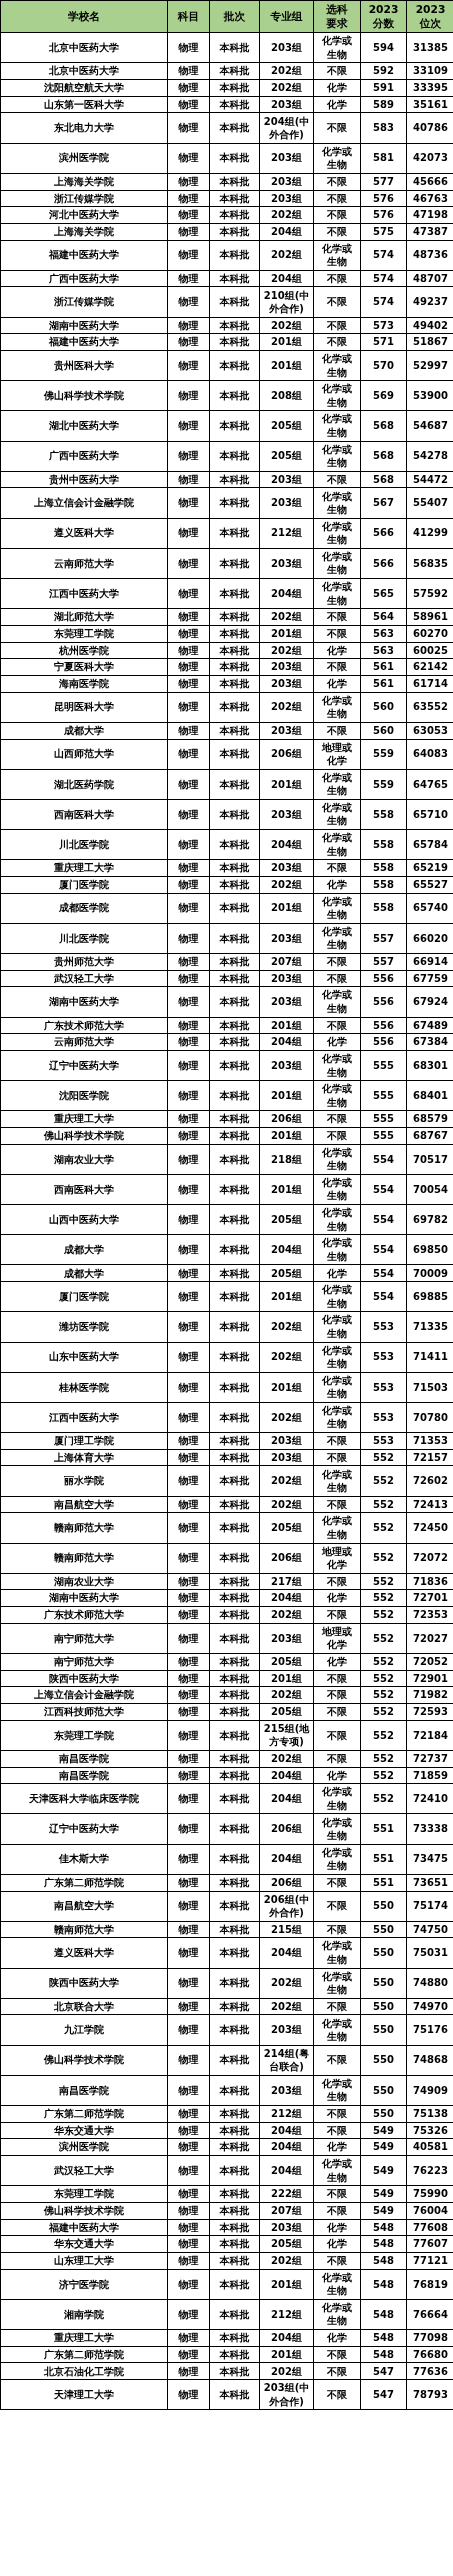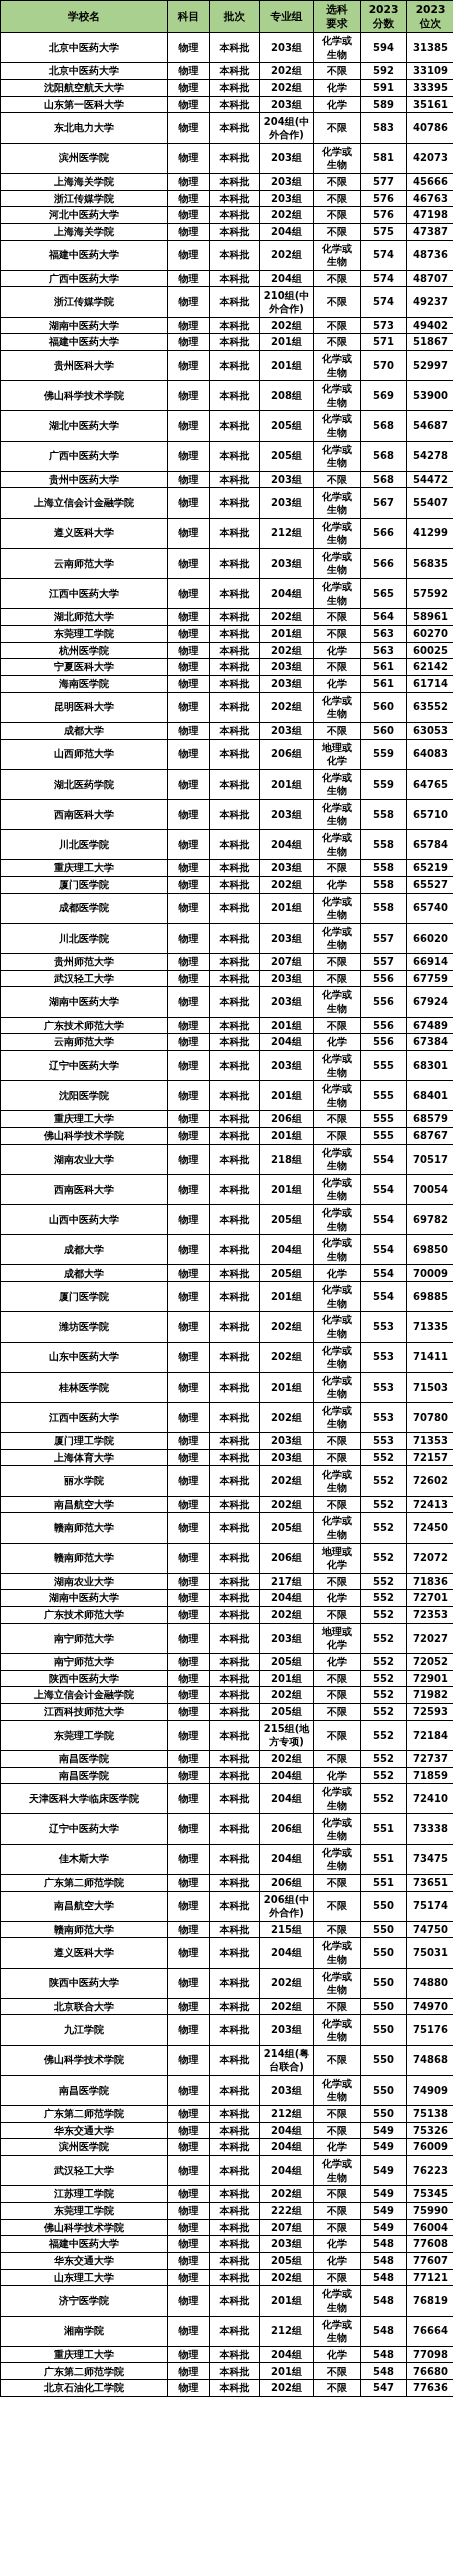--- a/index.html
+++ b/index.html
@@ -849,41 +849,32 @@
         <td class="c5">549</td>
         <td class="c6">75326</td>
       </tr>
       <tr>
         <td class="c0">滨州医学院</td>
         <td class="c1">物理</td>
         <td class="c2">本科批</td>
         <td class="c3">204组</td>
         <td class="c4">化学</td>
         <td class="c5">549</td>
-        <td class="c6">76009</td>
+        <td class="c6">40581</td>
       </tr>
       <tr>
         <td class="c0">武汉轻工大学</td>
         <td class="c1">物理</td>
         <td class="c2">本科批</td>
         <td class="c3">204组</td>
         <td class="c4">化学或生物</td>
         <td class="c5">549</td>
         <td class="c6">76223</td>
       </tr>
       <tr>
-        <td class="c0">江苏理工学院</td>
-        <td class="c1">物理</td>
-        <td class="c2">本科批</td>
-        <td class="c3">202组</td>
-        <td class="c4">不限</td>
-        <td class="c5">549</td>
-        <td class="c6">75345</td>
-      </tr>
-      <tr>
         <td class="c0">东莞理工学院</td>
         <td class="c1">物理</td>
         <td class="c2">本科批</td>
         <td class="c3">222组</td>
         <td class="c4">不限</td>
         <td class="c5">549</td>
         <td class="c6">75990</td>
       </tr>
       <tr>
         <td class="c0">佛山科学技术学院</td>
@@ -958,16 +949,26 @@
         <td class="c6">76680</td>
       </tr>
       <tr>
         <td class="c0">北京石油化工学院</td>
         <td class="c1">物理</td>
         <td class="c2">本科批</td>
         <td class="c3">202组</td>
         <td class="c4">不限</td>
         <td class="c5">547</td>
         <td class="c6">77636</td>
+      </tr>
+      <tr>
+        <td class="c0">天津理工大学</td>
+        <td class="c1">物理</td>
+        <td class="c2">本科批</td>
+        <td class="c3">203组(中
+外合作)</td>
+        <td class="c4">不限</td>
+        <td class="c5">547</td>
+        <td class="c6">78793</td>
       </tr>
     </tbody>
 </table>
 
 
 </body></html>

